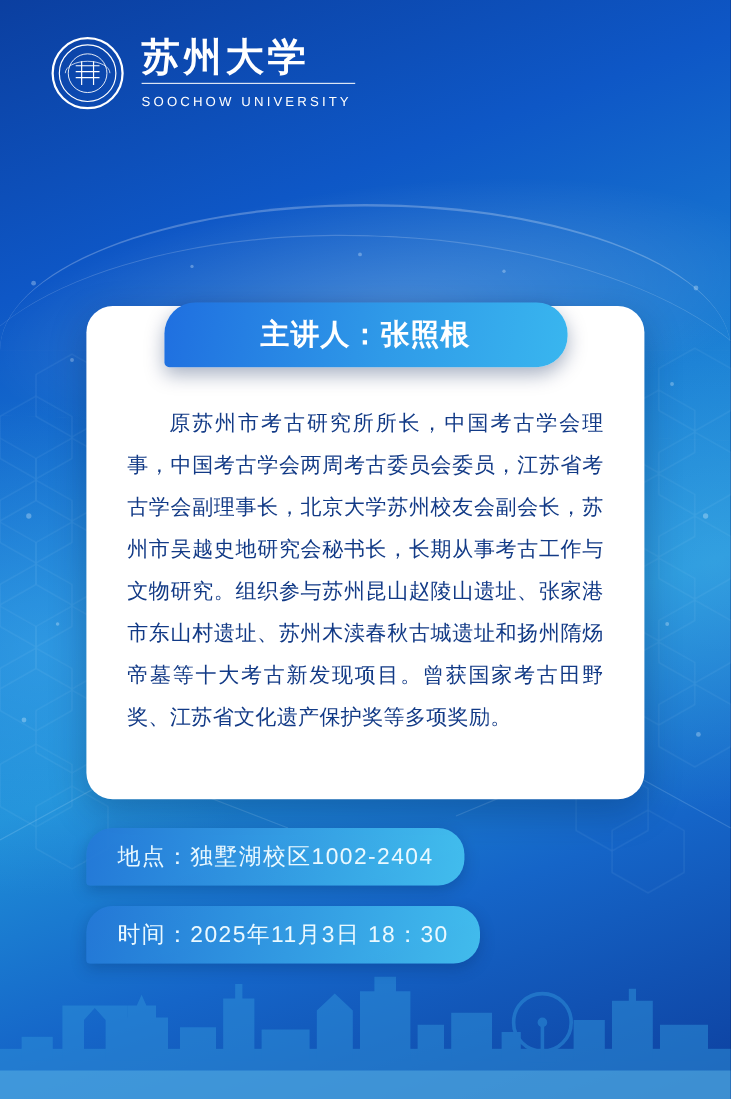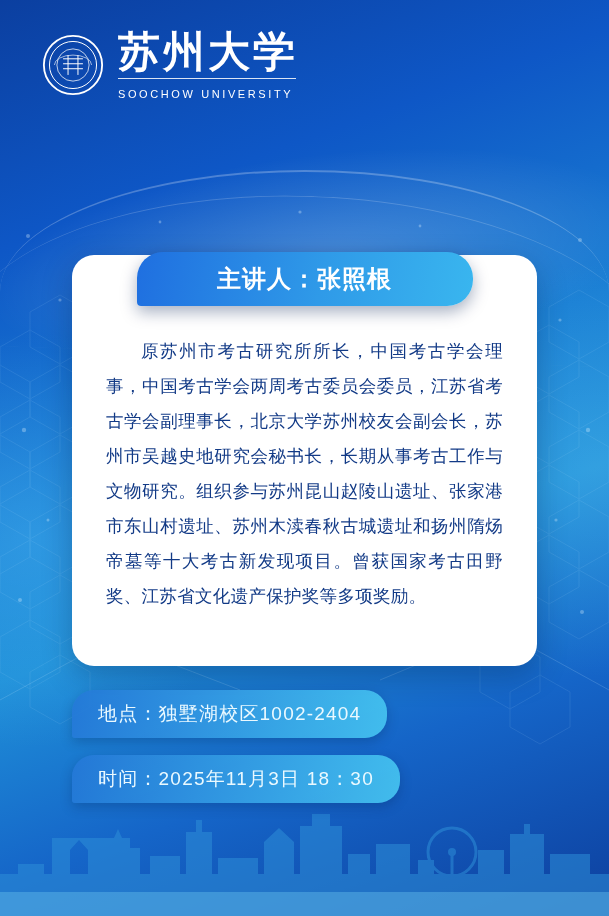--- a/index.html
+++ b/index.html
@@ -101,21 +101,21 @@
     flex: 0 0 auto;
   }
   .logo-text {
     display: flex;
     flex-direction: column;
     justify-content: center;
   }
   .logo-cn {
     font-family: "DejaVu Serif", "Liberation Serif", serif;
     font-weight: bold;
-    font-size: 42px;
+    font-size: 32px;
     letter-spacing: 3px;
     color: #ffffff;
     line-height: 1.05;
     white-space: nowrap;
   }
   .logo-en {
     font-size: 11px;
     letter-spacing: 2.6px;
     color: #ffffff;
     margin-top: 5px;
@@ -176,21 +176,21 @@
     width: 465px;
     min-height: 380px;
     background: #ffffff;
     border-radius: 22px;
     box-shadow: 0 10px 30px rgba(3,25,70,0.28);
     padding: 62px 34px 34px 34px;
     box-sizing: border-box;
     z-index: 3;
   }
   .bio-text {
-    font-family: Liberation Mono, monospace;
+    font-family: Liberation Serif, serif;
     font-size: 17.5px;
     line-height: 2.0;
     color: #123a86;
     text-align: justify;
     text-indent: 2em;
     letter-spacing: 0.3px;
   }
 
   
   .info-pill {

